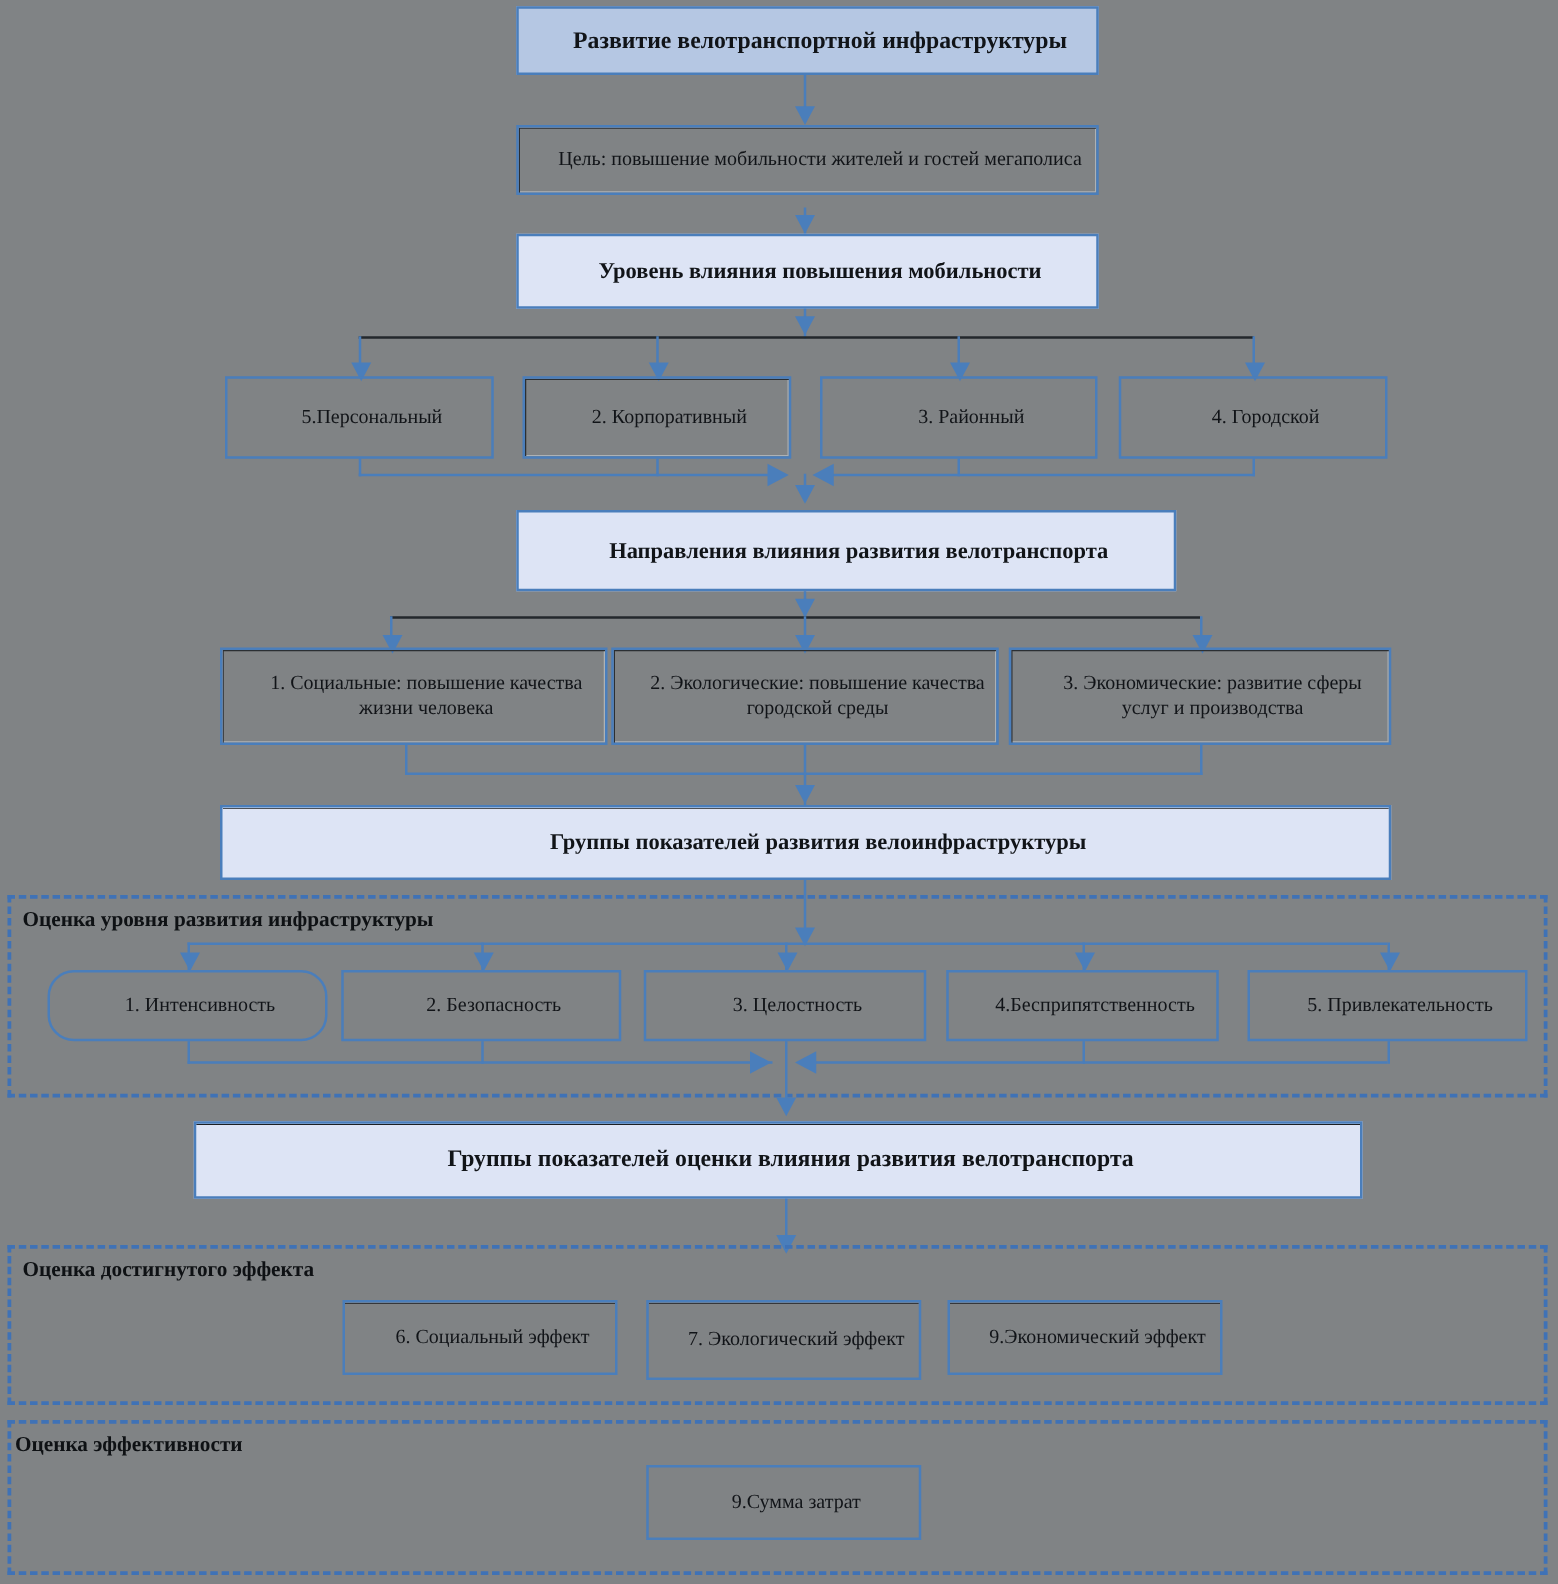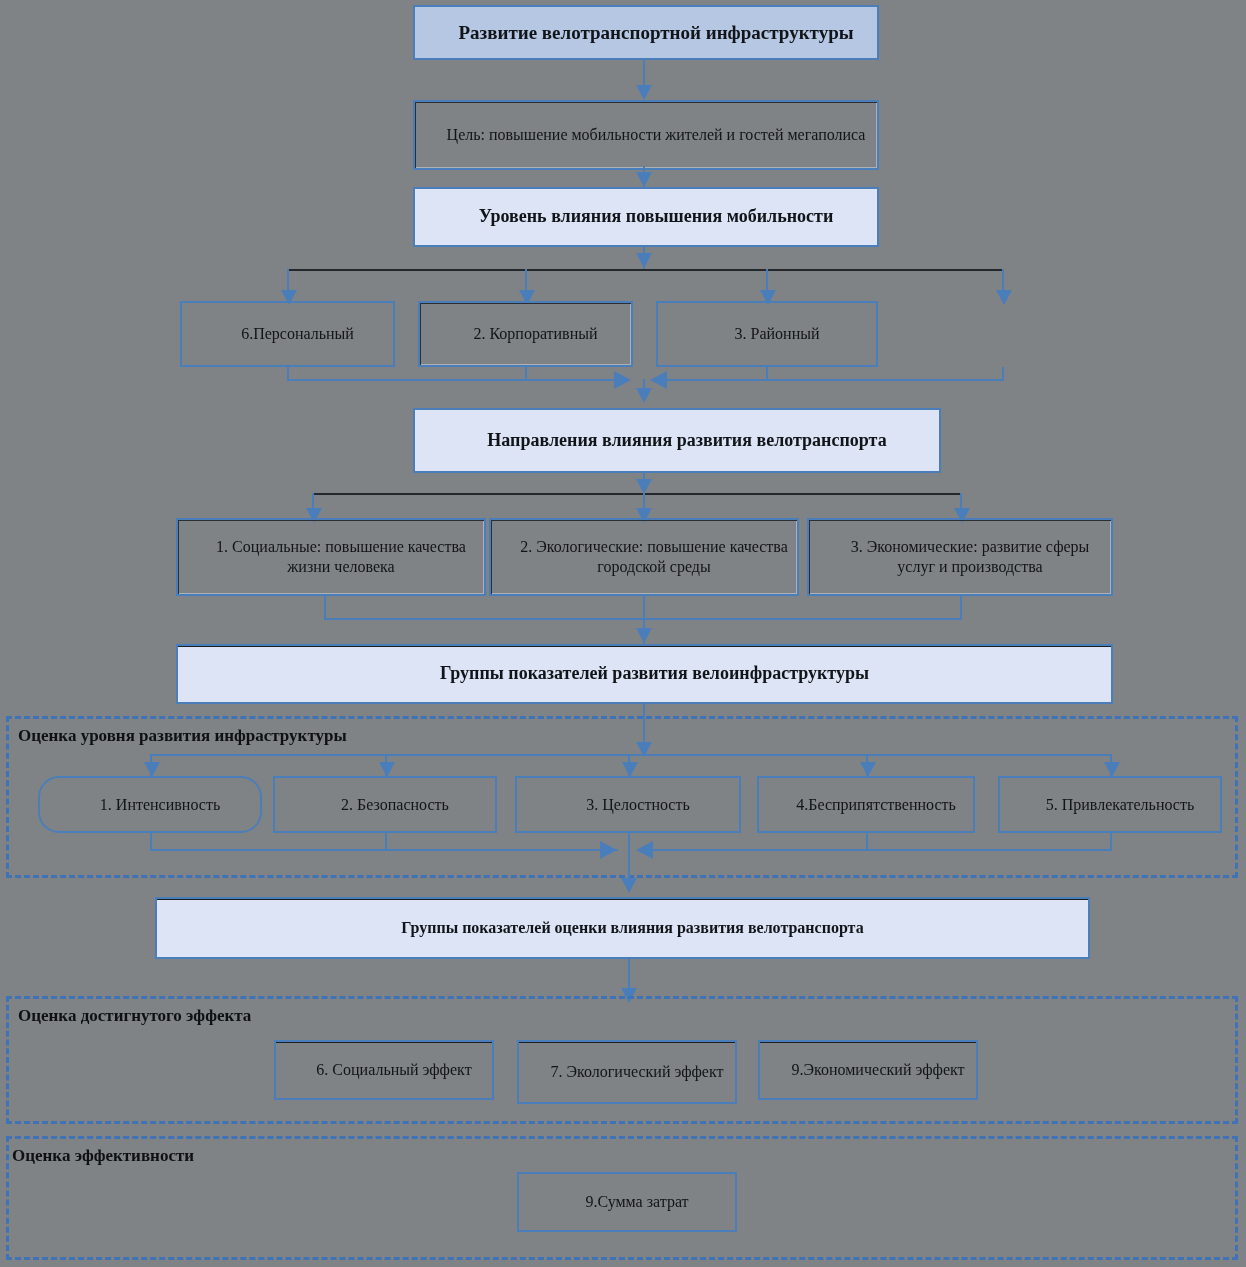--- a/index.html
+++ b/index.html
@@ -92,21 +92,21 @@
 
 <div id="canvas">
 
   <div class="box fill-mid bold" style="left:413px; top:5px; width:466px; height:55px; font-size:19px;">
     <span class="txt">Развитие велотранспортной инфраструктуры</span>
   </div>
 
   <div class="vline" style="left:643px; top:60px; height:32px;"></div>
   <div class="arw-down" style="left:636px; top:85px;"></div>
 
-  <div class="box transparent inner-dark" style="left:413px; top:100px; width:466px; height:70px; font-size:16px;">
+  <div class="box transparent inner-dark" style="left:413px; top:100px; width:466px; height:56px; font-size:16px;">
     <span class="txt">Цель: повышение мобильности жителей и гостей мегаполиса</span>
   </div>
 
   <div class="vline" style="left:643px; top:166px; height:22px;"></div>
   <div class="arw-down" style="left:636px; top:172px;"></div>
 
   <div class="box fill-light bold" style="left:413px; top:187px; width:466px; height:60px; font-size:18px;">
     <span class="txt">Уровень влияния повышения мобильности</span>
   </div>
 
@@ -117,27 +117,30 @@
   <div class="vline" style="left:287px; top:269px; height:30px;"></div>
   <div class="arw-down" style="left:281px; top:290px;"></div>
   <div class="vline" style="left:525px; top:269px; height:30px;"></div>
   <div class="arw-down" style="left:519px; top:290px;"></div>
   <div class="vline" style="left:766px; top:269px; height:30px;"></div>
   <div class="arw-down" style="left:760px; top:290px;"></div>
   <div class="vline" style="left:1002px; top:269px; height:30px;"></div>
   <div class="arw-down" style="left:996px; top:290px;"></div>
 
   <div class="box transparent" style="left:180px; top:301px; width:215px; height:66px; font-size:16px;">
-    <span class="txt">6.Персональный</span>
+    <span class="txt">5.Персональный</span>
   </div>
   <div class="box transparent inner-dark" style="left:418px; top:301px; width:215px; height:66px; font-size:16px;">
     <span class="txt">2. Корпоративный</span>
   </div>
   <div class="box transparent" style="left:656px; top:301px; width:222px; height:66px; font-size:16px;">
     <span class="txt">3. Районный</span>
+  </div>
+  <div class="box transparent" style="left:895px; top:301px; width:215px; height:66px; font-size:16px;">
+    <span class="txt">4. Городской</span>
   </div>
 
   <div class="vline" style="left:287px; top:367px; height:14px;"></div>
   <div class="vline" style="left:525px; top:367px; height:14px;"></div>
   <div class="vline" style="left:766px; top:367px; height:14px;"></div>
   <div class="vline" style="left:1002px; top:367px; height:14px;"></div>
   <div class="hline" style="left:287px; top:379px; width:340px;"></div>
   <div class="hline" style="left:660px; top:379px; width:344px;"></div>
   <div class="arw-right" style="left:614px; top:371px;"></div>
   <div class="arw-left" style="left:650px; top:371px;"></div>
@@ -218,21 +221,21 @@
   <div class="vline" style="left:385px; top:833px; height:18px;"></div>
   <div class="vline" style="left:866px; top:833px; height:18px;"></div>
   <div class="vline" style="left:1110px; top:833px; height:18px;"></div>
   <div class="hline" style="left:150px; top:849px; width:468px;"></div>
   <div class="hline" style="left:648px; top:849px; width:462px;"></div>
   <div class="arw-right" style="left:600px; top:841px;"></div>
   <div class="arw-left" style="left:636px; top:841px;"></div>
   <div class="vline" style="left:628px; top:833px; height:56px;"></div>
   <div class="arw-down" style="left:621px; top:878px;"></div>
 
-  <div class="box fill-light bold inner-dark2" style="left:155px; top:897px; width:935px; height:62px; font-size:16px;">
+  <div class="box fill-light bold inner-dark2" style="left:155px; top:897px; width:935px; height:62px; font-size:19px;">
     <span class="txt">Группы показателей оценки влияния развития велотранспорта</span>
   </div>
 
   <div class="vline" style="left:628px; top:959px; height:42px;"></div>
   <div class="arw-down" style="left:621px; top:988px;"></div>
 
   <div class="group" style="left:6px; top:996px; width:1232px; height:128px;"></div>
   <div class="group-label" style="left:18px; top:1006px; font-size:17px;">Оценка достигнутого эффекта</div>
 
   <div class="box transparent inner-dark2" style="left:274px; top:1040px; width:220px; height:60px; font-size:16px;">

